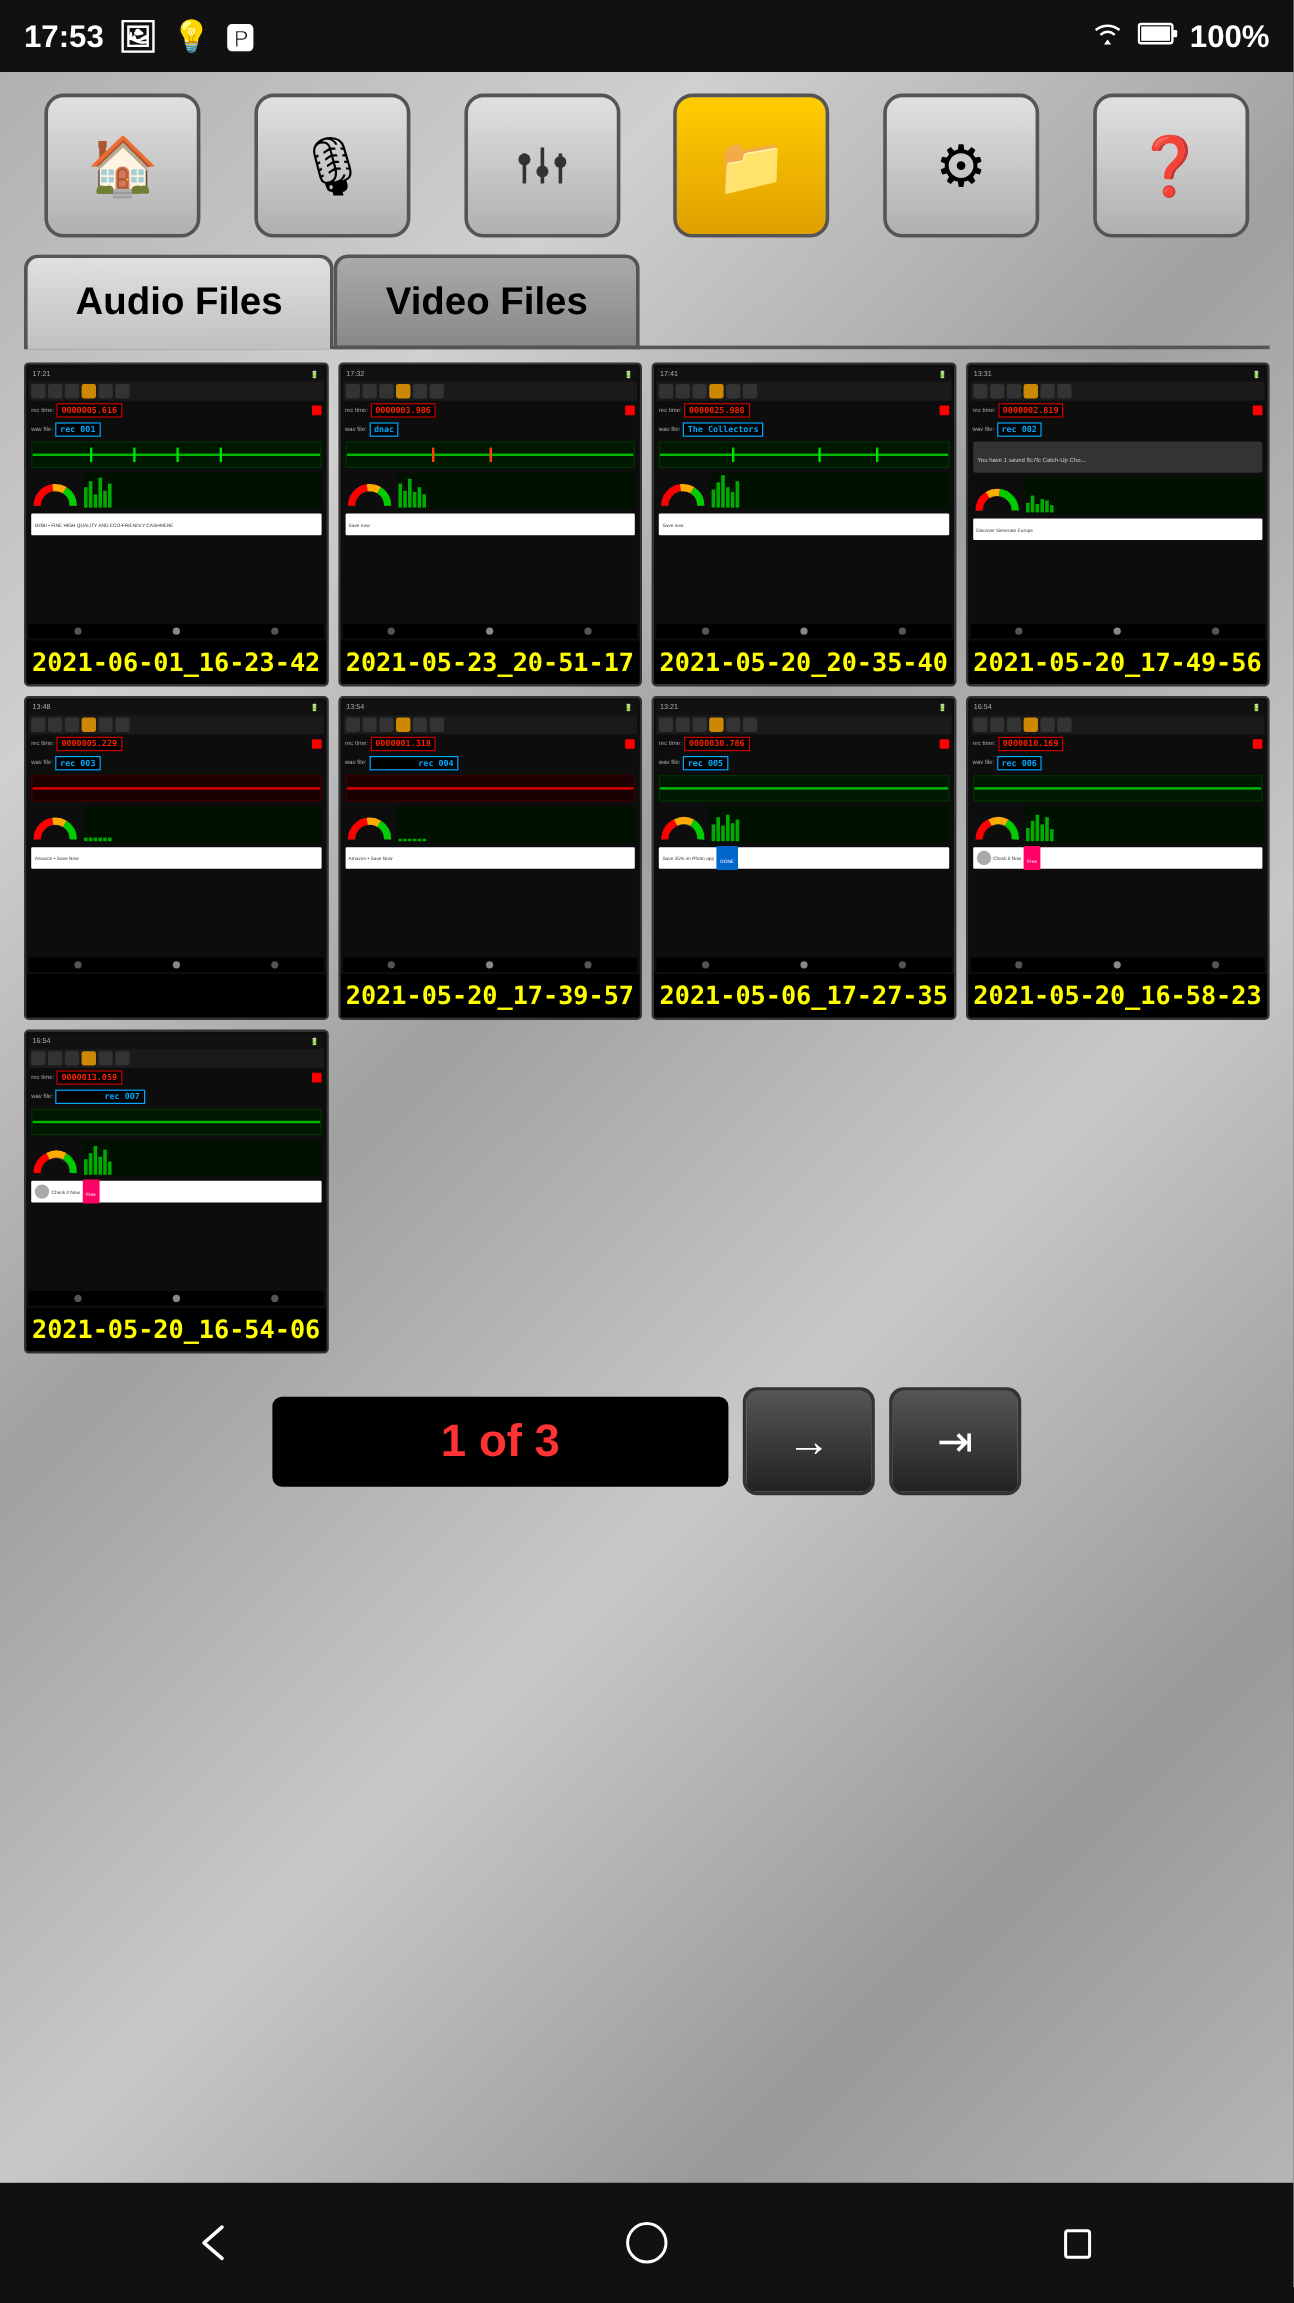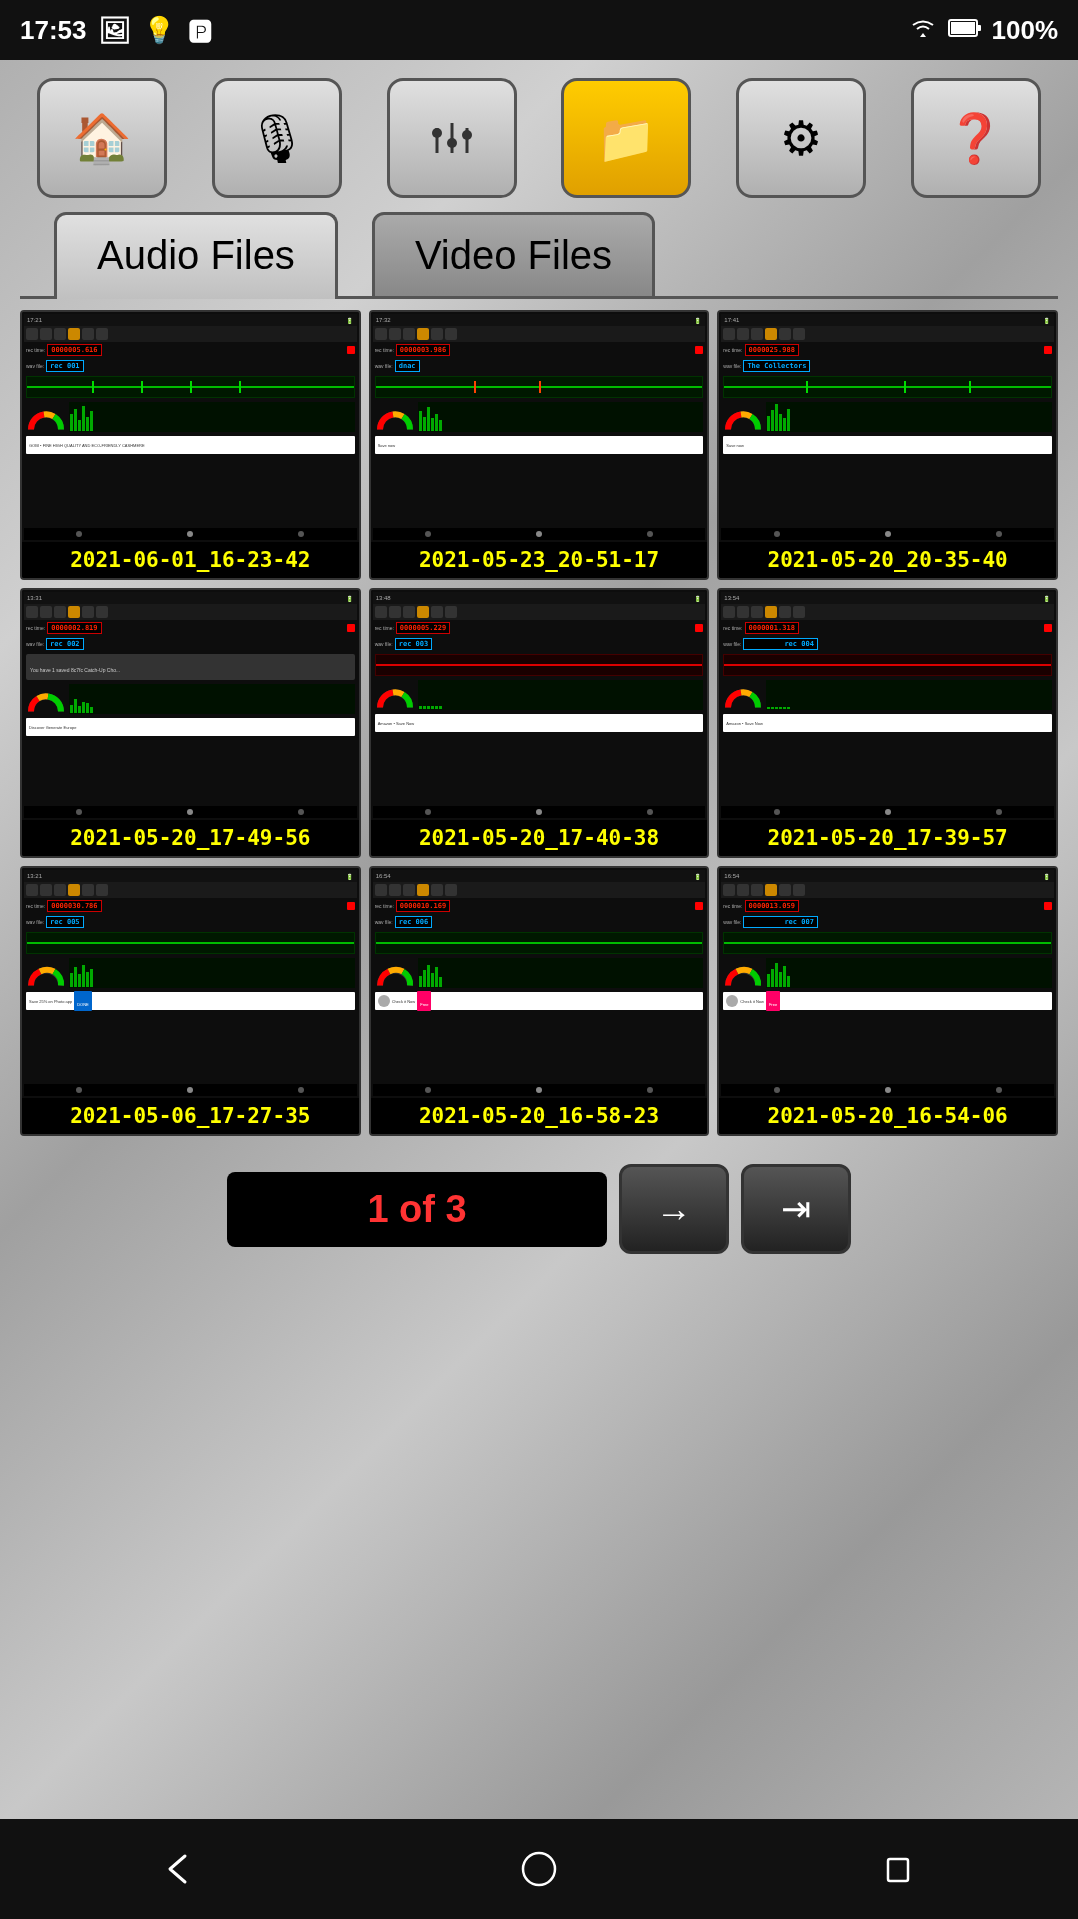--- a/index.html
+++ b/index.html
@@ -60,27 +60,26 @@
     }
 
     
     .tabs {
       display: flex;
       margin: 0 20px;
       position: relative;
     }
     .tab {
       padding: 18px 40px;
-      font-size: 40px;
-      font-weight: normal;
+      font-size: 32px;
+      font-weight: bold;
       cursor: pointer;
       border-radius: 12px 12px 0 0;
       border: 3px solid #555;
       border-bottom: none;
-      margin-left: 34px;
     }
     .tab.active {
       background: linear-gradient(180deg, #e0e0e0 0%, #c0c0c0 100%);
       color: #000;
       z-index: 2;
     }
     .tab.inactive {
       background: linear-gradient(180deg, #aaa 0%, #888 100%);
       color: #000;
       border-bottom: 3px solid #555;
@@ -88,21 +87,21 @@
     .tab-divider {
       border-bottom: 3px solid #555;
       margin: 0 20px;
       position: relative;
       top: -3px;
     }
 
     
     .grid-container {
       display: grid;
-      grid-template-columns: repeat(3, 1fr);
+      grid-template-columns: repeat(4, 1fr);
       gap: 8px;
       padding: 8px 20px;
     }
     .grid-item {
       background: #000;
       border: 2px solid #333;
       border-radius: 4px;
       cursor: pointer;
       overflow: hidden;
       position: relative;
@@ -647,21 +646,20 @@
           <div class="t-ad-banner">
             <span class="t-ad-text">Amazon • Save Now</span>
           </div>
           <div class="t-nav-bottom">
             <div class="t-nav-circle"></div>
             <div class="t-nav-circle" style="background:#888"></div>
             <div class="t-nav-circle"></div>
           </div>
         </div>
       </div>
-      <div class="grid-label">2021-05-20_17-40-38</div>
     </div>
 
     <div class="grid-item">
       <div class="grid-thumb">
         <div class="thumb-inner">
           <div class="t-statusbar">
               <span>13:54</span>
               <span>🔋</span>
             </div>
           <div class="t-toolbar">

